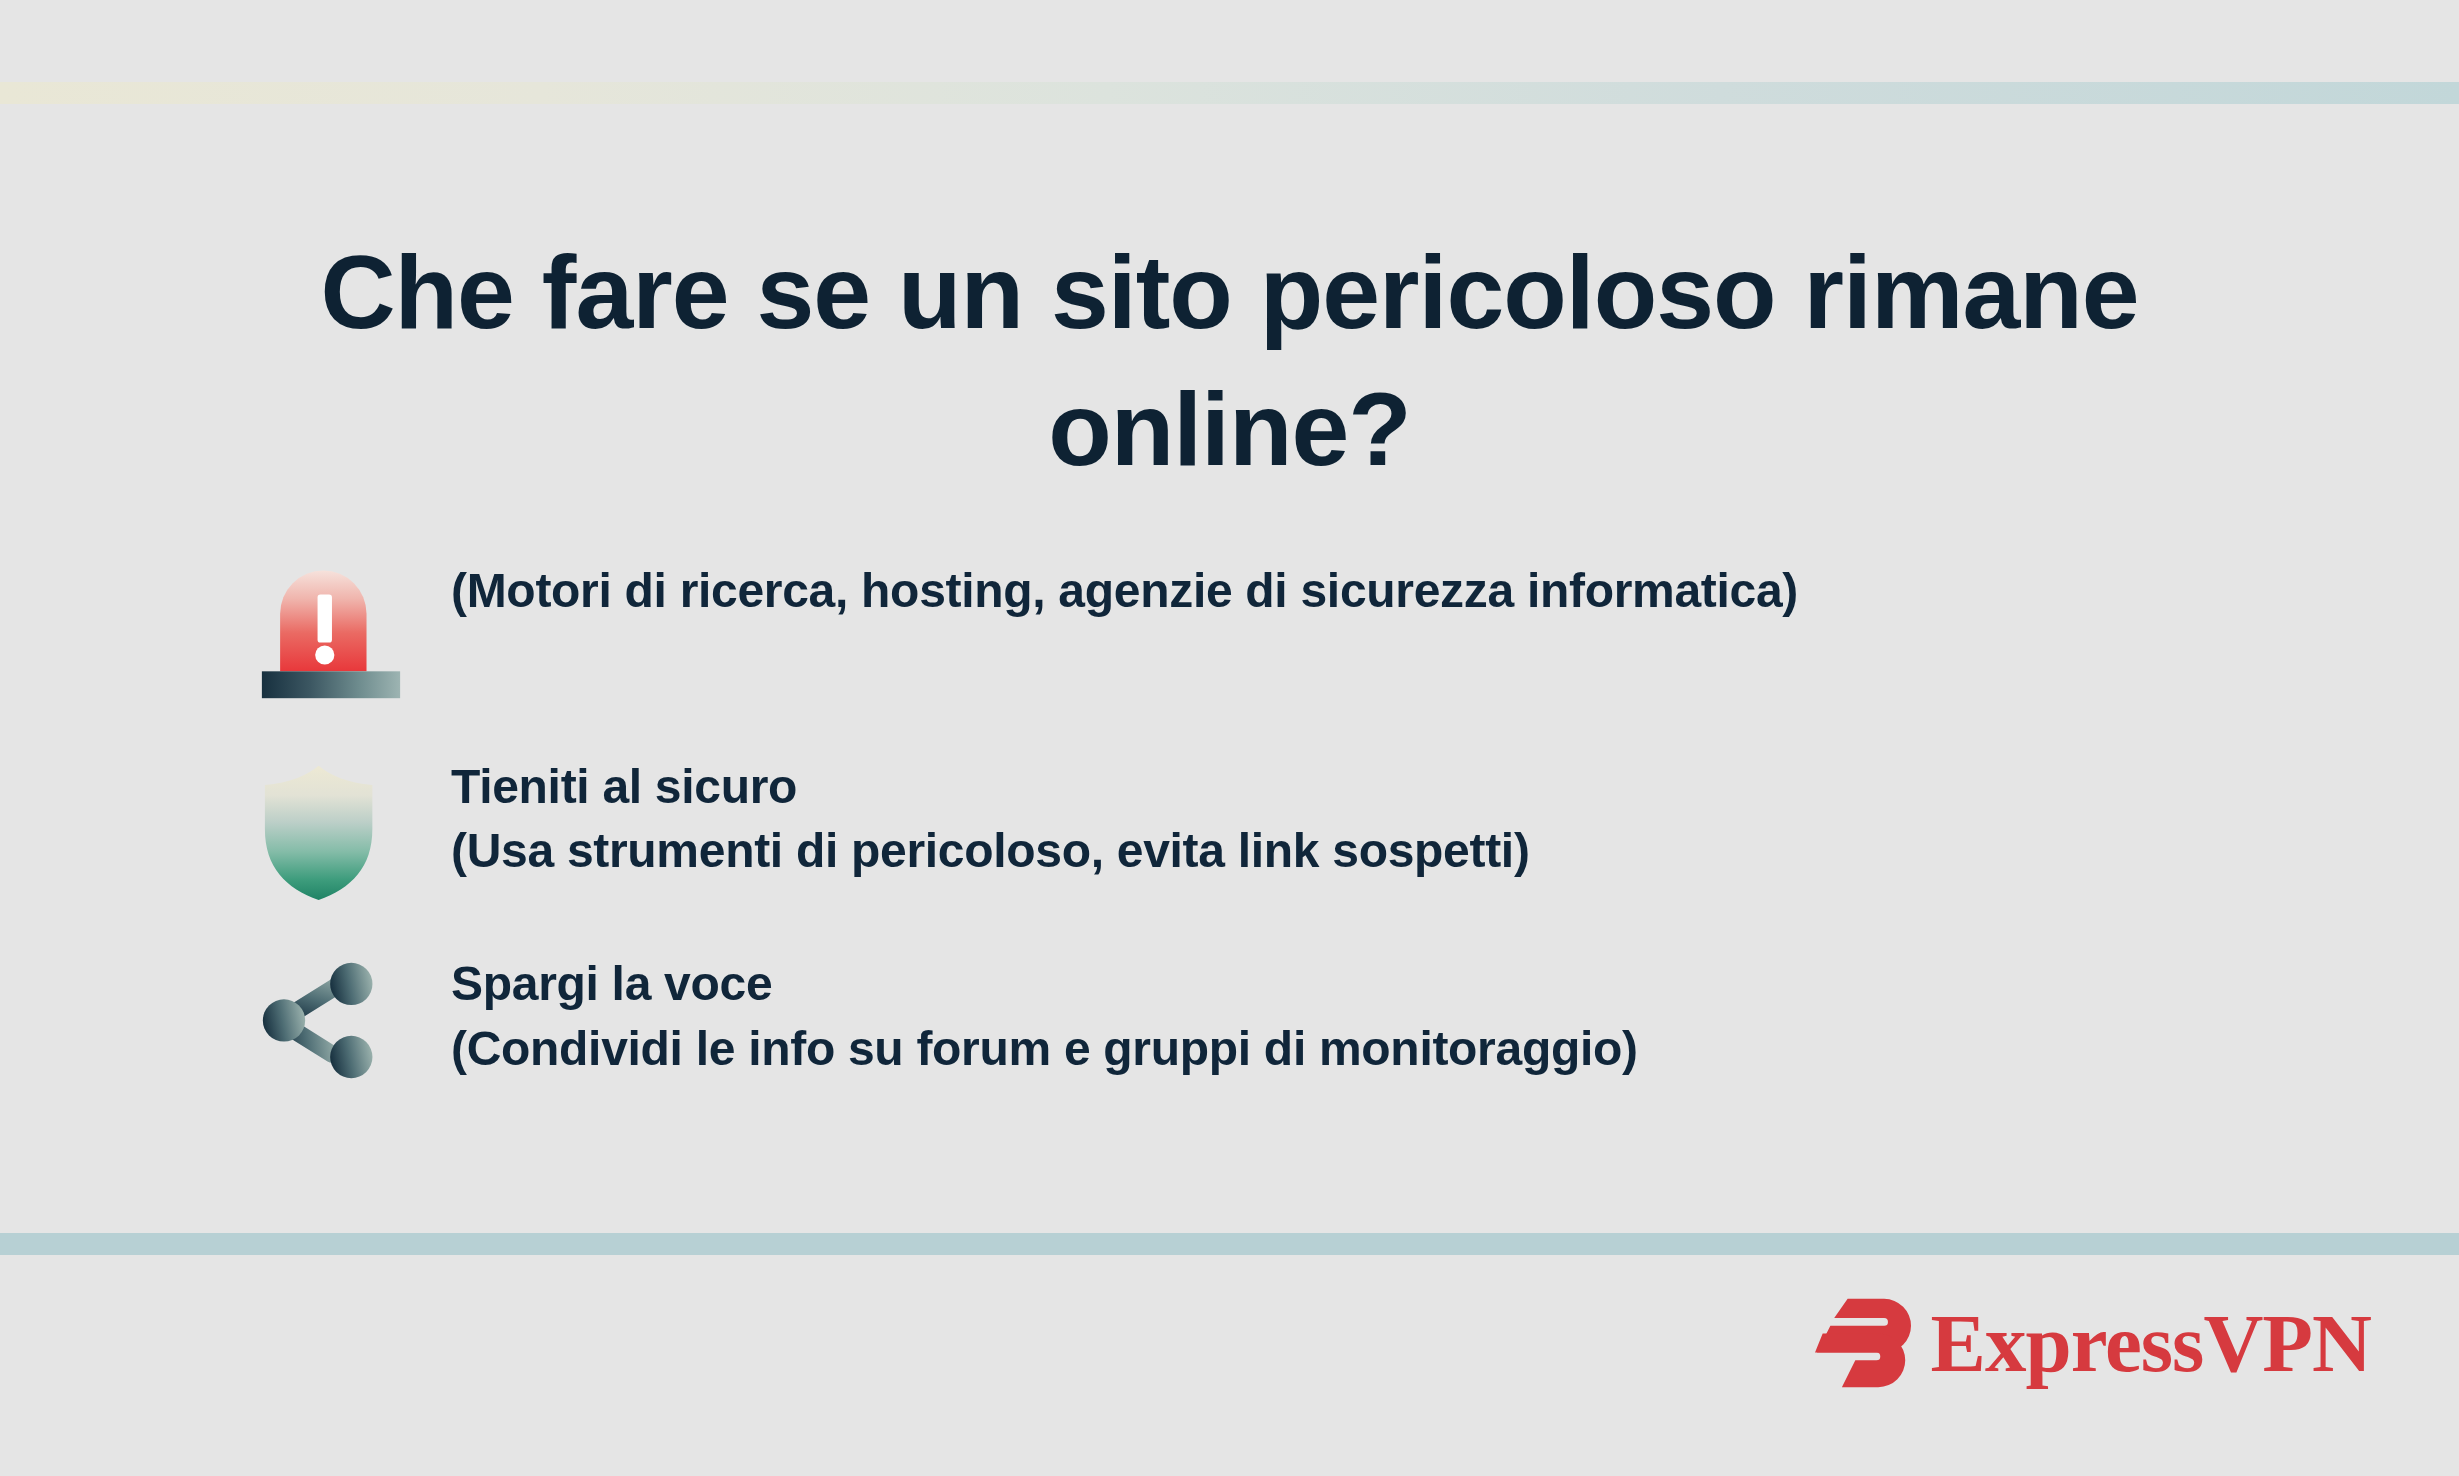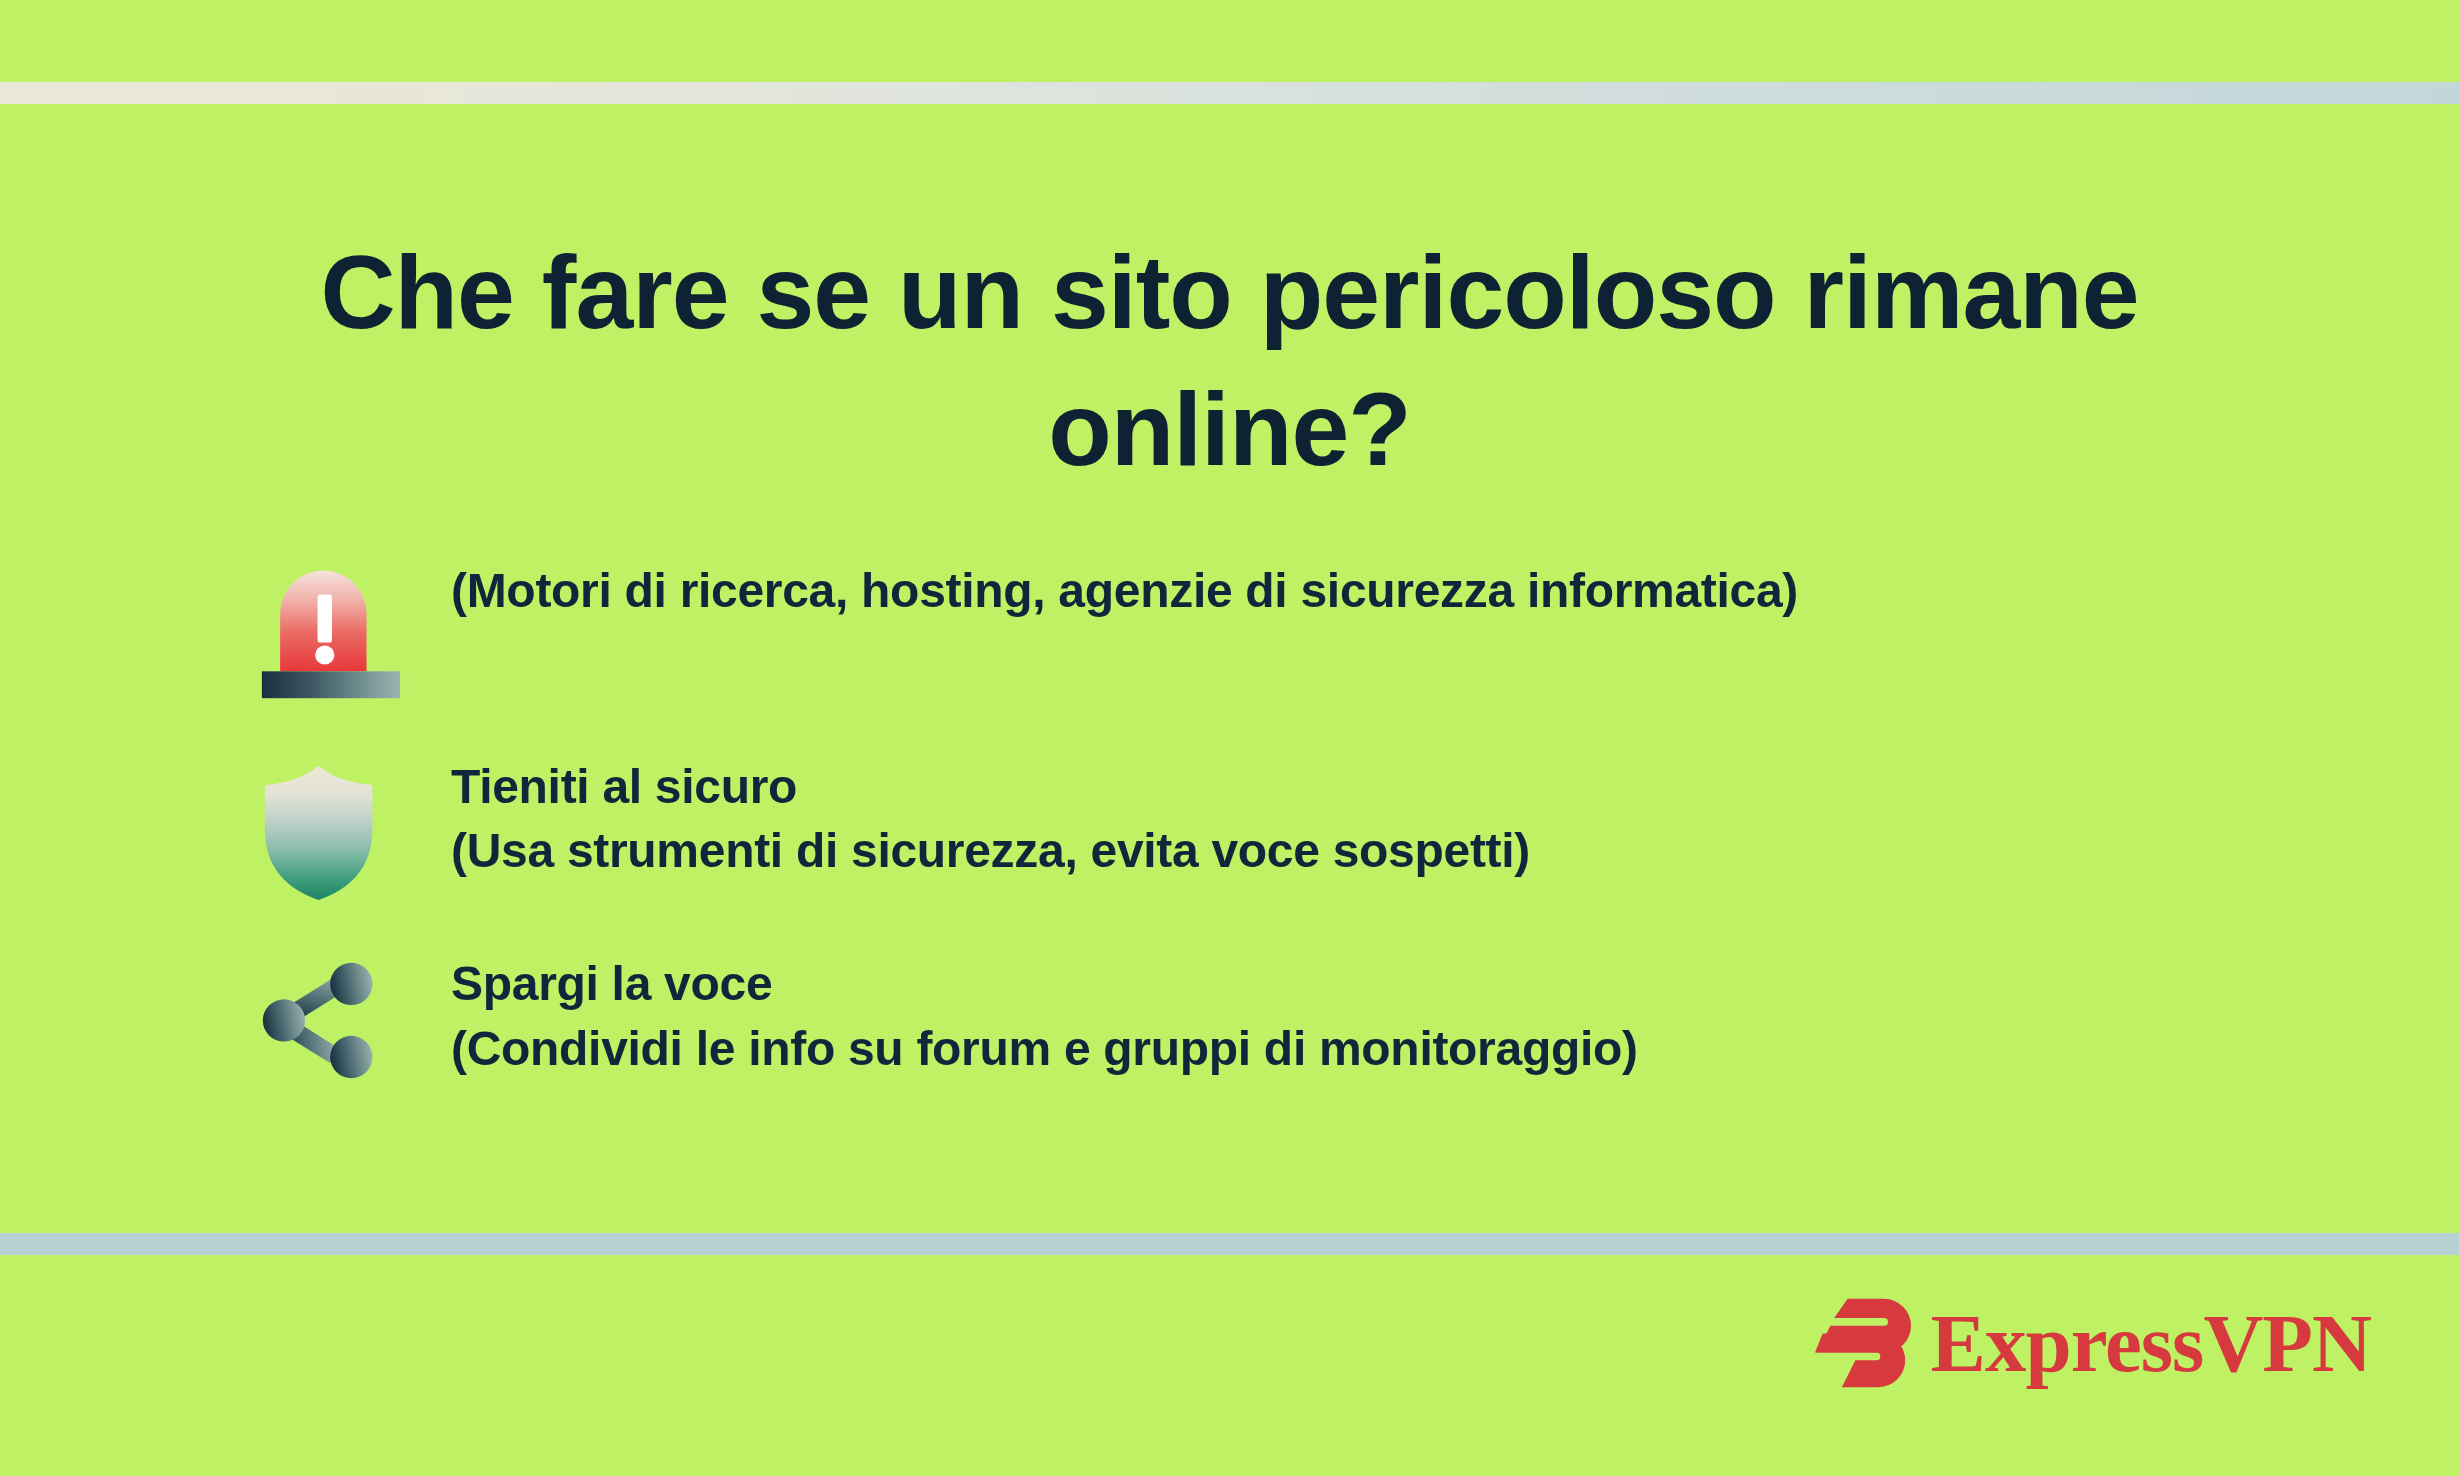--- a/index.html
+++ b/index.html
@@ -12,21 +12,21 @@
     height: 1477px;
     position: relative;
     overflow: hidden;
     font-family: "Liberation Sans", sans-serif;
     -webkit-font-smoothing: antialiased;
   }
 
   .slide {
     position: absolute;
     inset: 0;
-    background: #bef264;
+    background: #e5e5e5;
   }
 
   
   .rule {
     position: absolute;
     left: 0;
     width: 2459px;
     height: 22px;
   }
   .rule-top {
@@ -171,21 +171,21 @@
               <stop offset="64%" stop-color="#84BCA8"></stop>
               <stop offset="85%" stop-color="#3D9C7C"></stop>
               <stop offset="100%" stop-color="#1F8365"></stop>
             </linearGradient>
           </defs>
           <path d="M6 26 C32 24 50 16 62 6 C74 16 92 24 118 26 L118 72 C118 112 96 134 62 146 C28 134 6 112 6 72 Z" fill="url(#gShield)"></path>
         </svg>
       </div>
       <div class="text-cell">
         <div class="item-title">Tieniti al sicuro</div>
-        <div class="item-sub">(Usa strumenti di sicurezza, evita voce sospetti)</div>
+        <div class="item-sub">(Usa strumenti di pericoloso, evita link sospetti)</div>
       </div>
     </div>
 
     <div class="item">
       <div class="icon-cell">
         <svg class="icon-svg" width="125" height="125" viewBox="0 0 130 130" aria-hidden="true">
           <defs>
             <linearGradient id="gShare" x1="0" y1="0.55" x2="1" y2="0.35">
               <stop offset="0%" stop-color="#17303F"></stop>
               <stop offset="45%" stop-color="#4E6D74"></stop>

